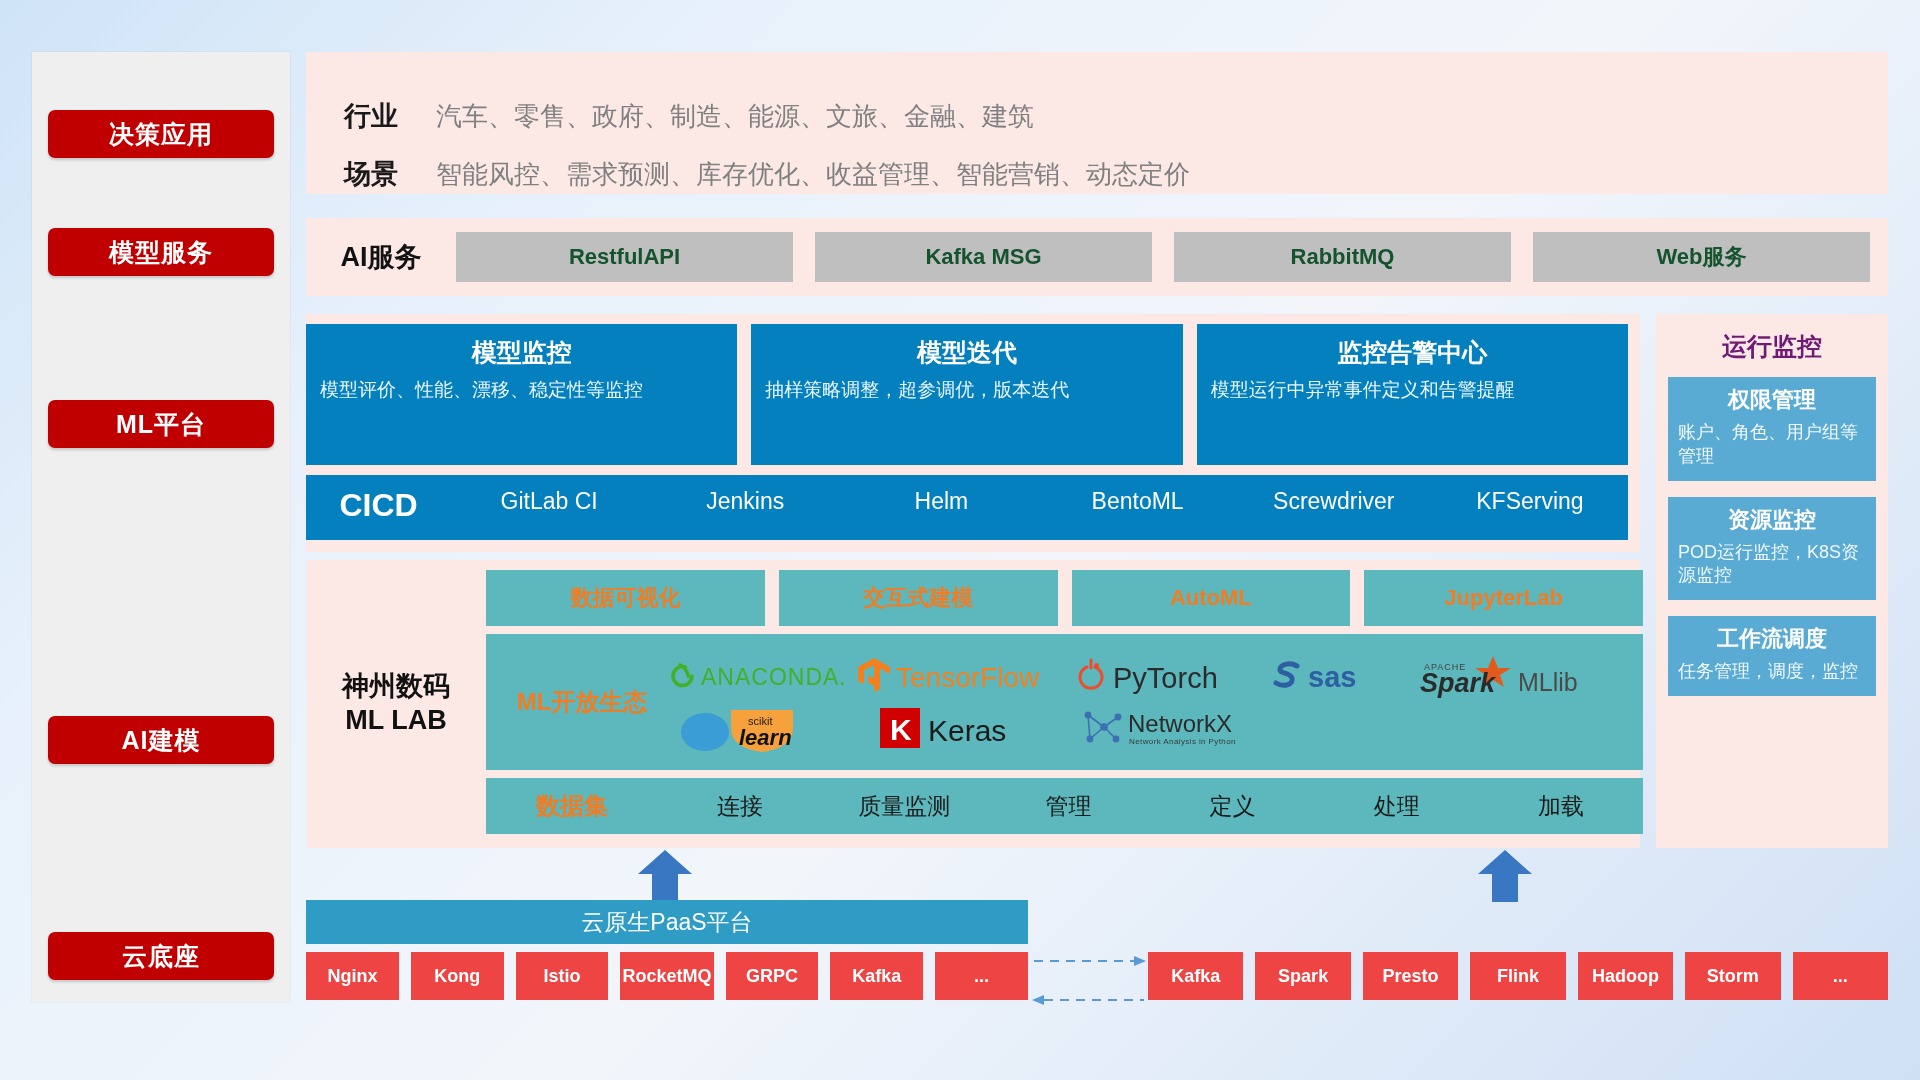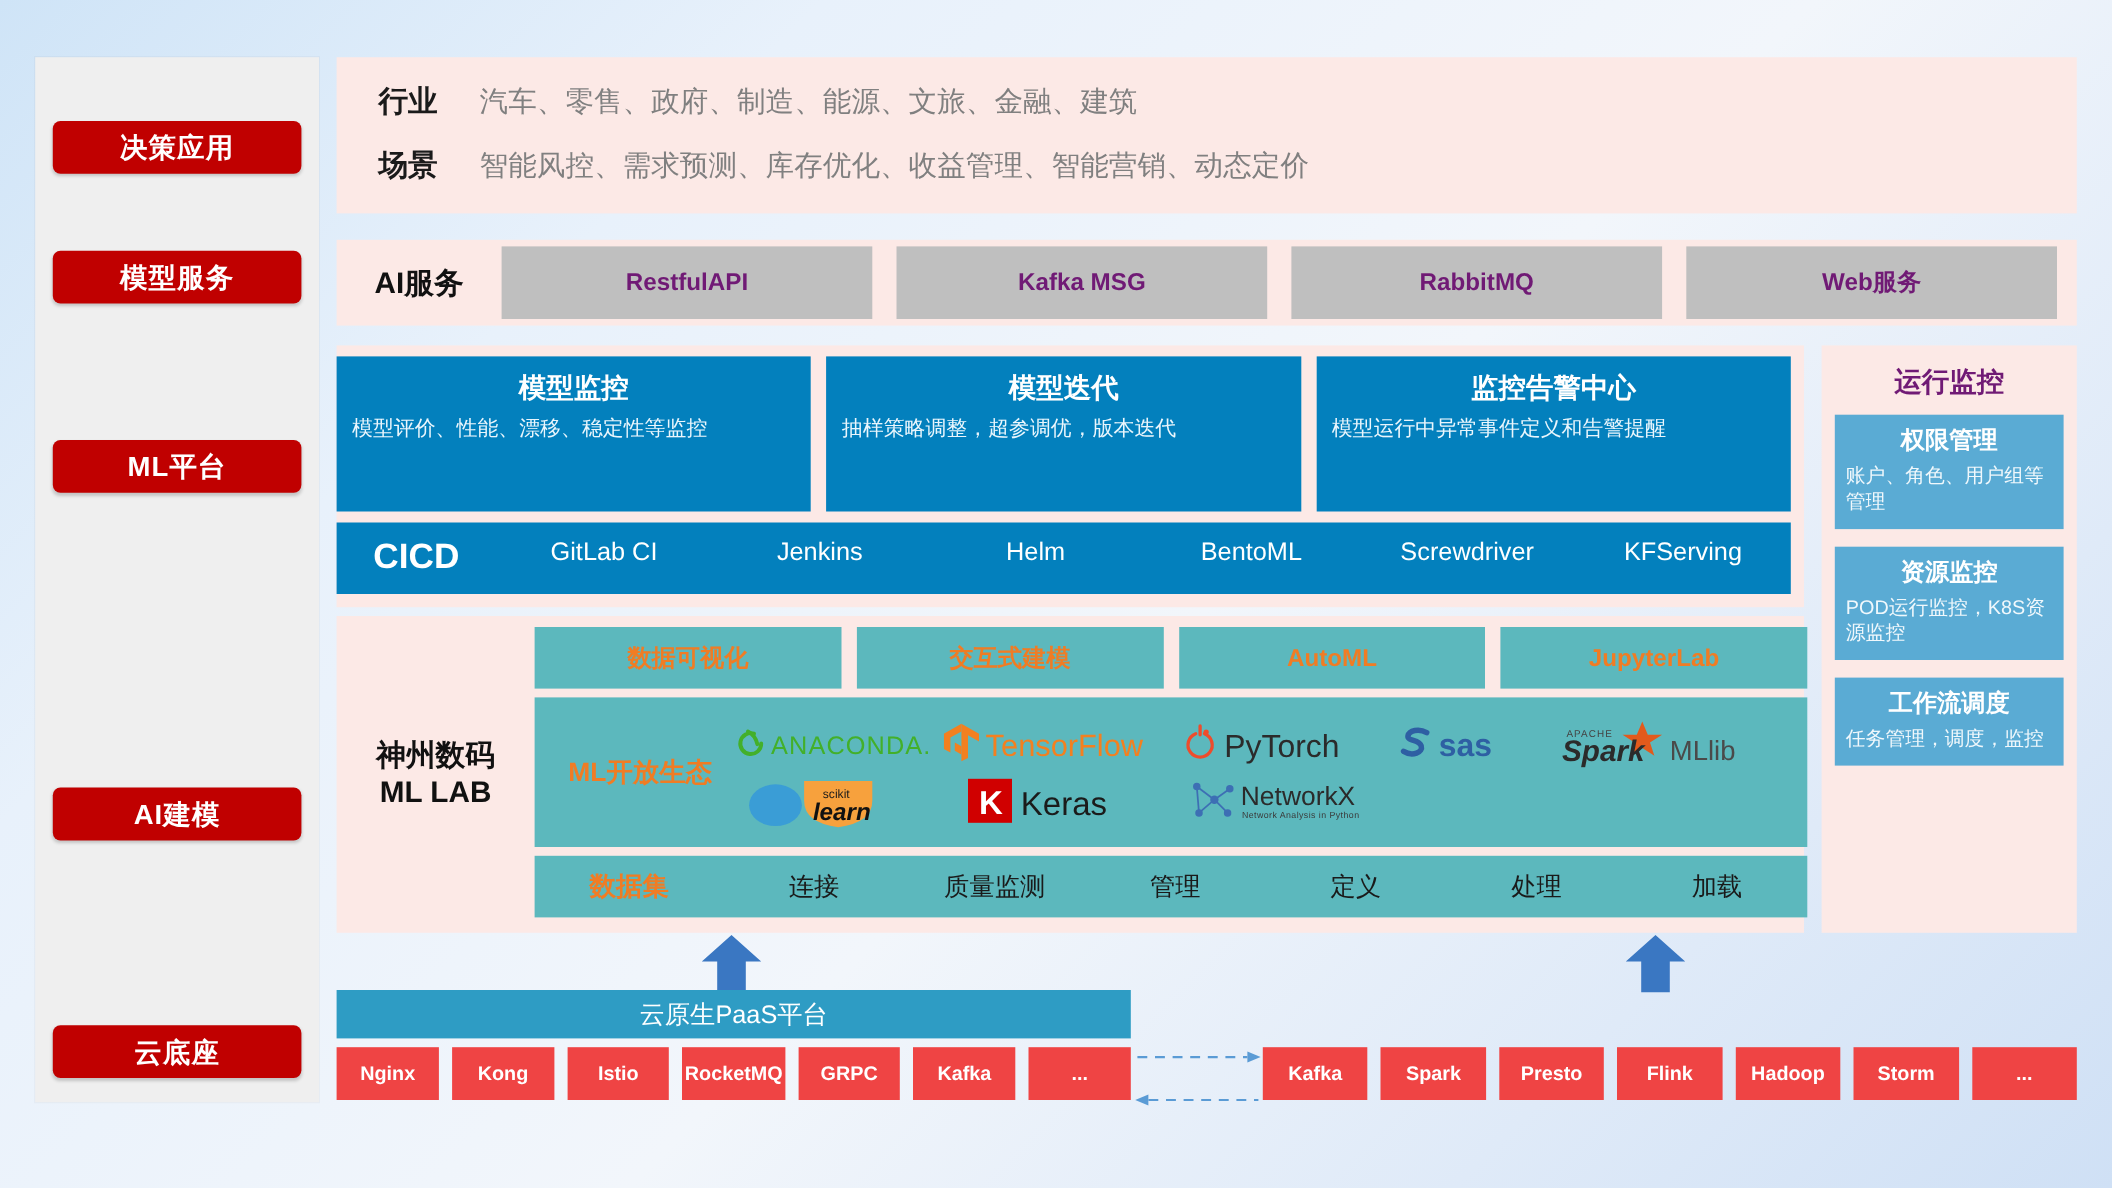--- a/index.html
+++ b/index.html
@@ -22,30 +22,30 @@
     display:flex; align-items:center; justify-content:center;
     font-size:25px; font-weight:bold; letter-spacing:1px;
     box-shadow:0 2px 3px rgba(0,0,0,.18);
   }
 
   
   .band { position:absolute; background:#fce9e6; }
 
   
   #band-industry { left:306px; top:52px; width:1582px; height:142px; }
-  .ind-row { position:absolute; display:flex; align-items:center; }
+  .ind-row { position:absolute; display:flex; align-items:center;margin-top:24px; }
   .ind-label { width:130px; font-size:27px; font-weight:bold; color:#1a1a1a; text-align:center;}
   .ind-vals { font-size:26px; color:#808080; white-space:nowrap; }
 
   
   #band-ai { left:306px; top:218px; width:1582px; height:78px; display:flex; align-items:center; }
   .ai-label { width:150px; text-align:center; font-size:27px; font-weight:bold; color:#111; flex:none;}
   .ai-items { flex:1; display:flex; gap:22px; padding-right:18px; }
   .ai-chip {
-    flex:1; height:66px; background:#bfbfbf; color:#701a75;
+    flex:1; height:50px; background:#bfbfbf; color:#14532d;
     display:flex; align-items:center; justify-content:center;
     font-size:22px; font-weight:bold;
   }
 
   
   #band-mlops { left:306px; top:314px; width:1334px; height:238px; display:flex; }
   .mlops-label { width:180px; display:flex; align-items:center; justify-content:center;
     font-size:34px; font-weight:bold; color:#111; flex:none;}
   .mlops-right { flex:1; display:flex; flex-direction:column; gap:10px; padding:10px 12px 12px 0;}
   .mlops-cards { display:flex; gap:14px; height:148px; }

